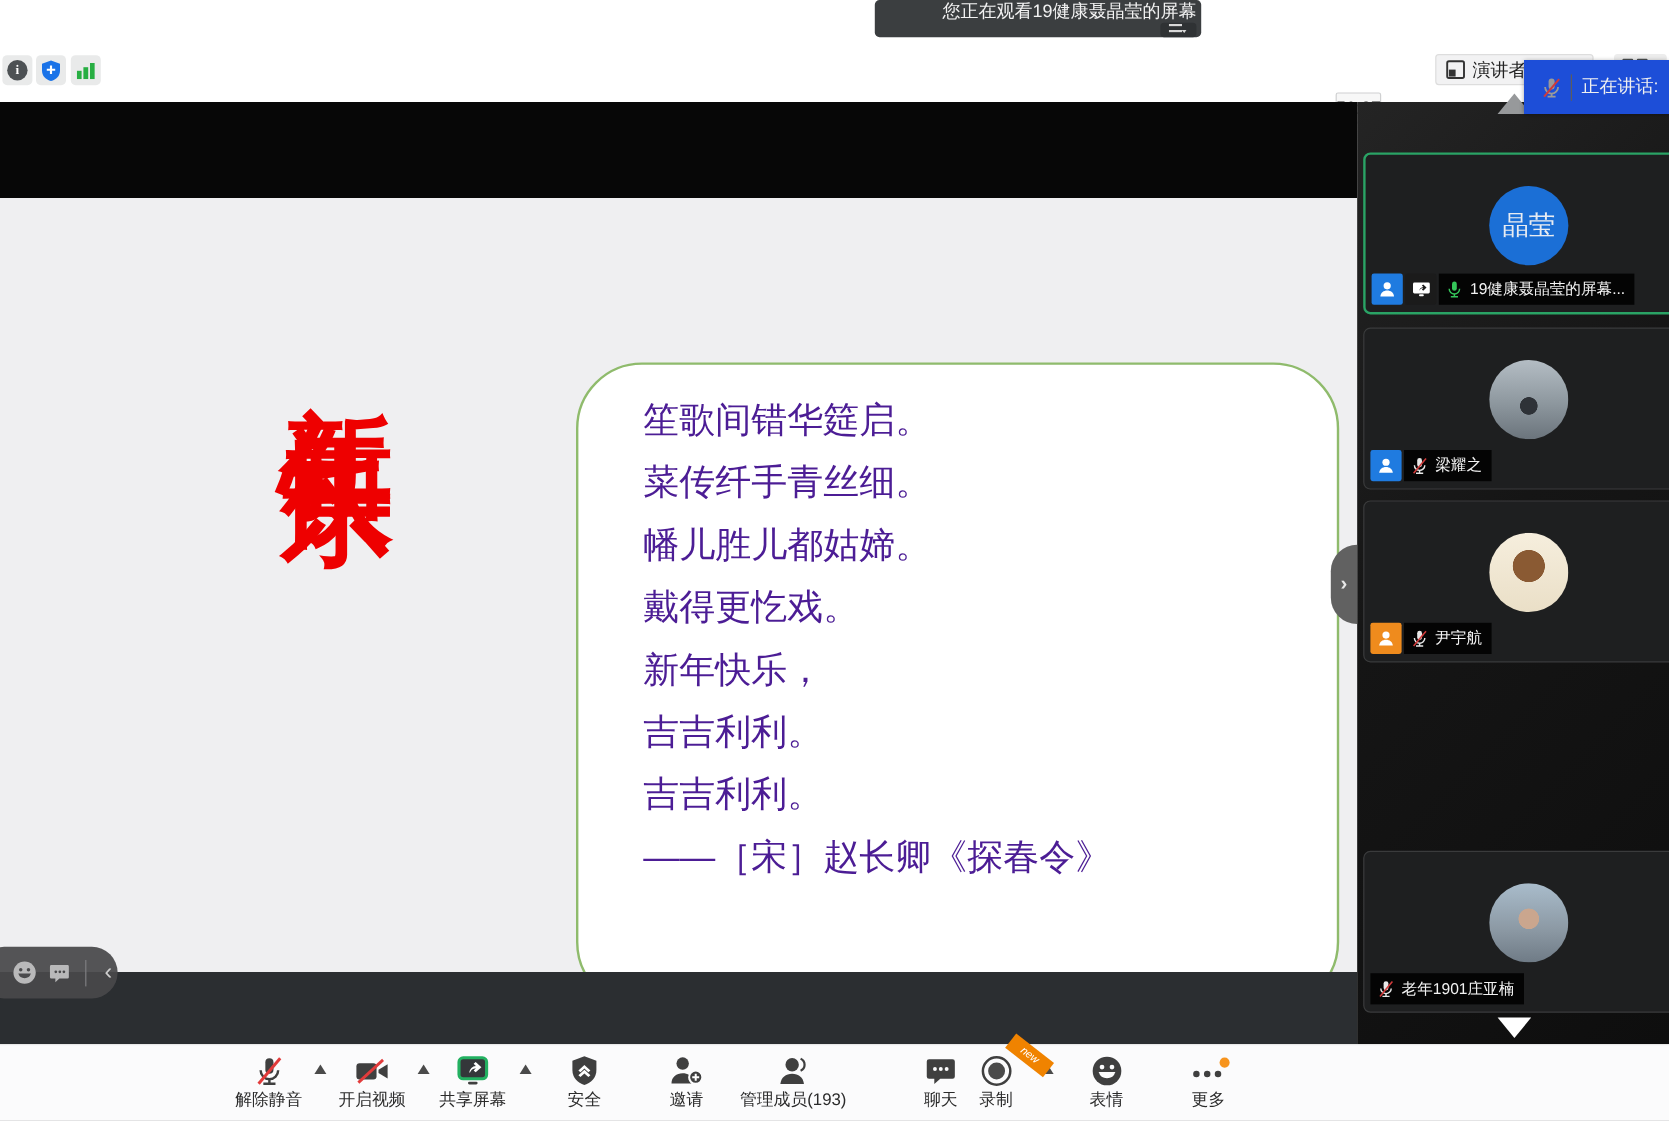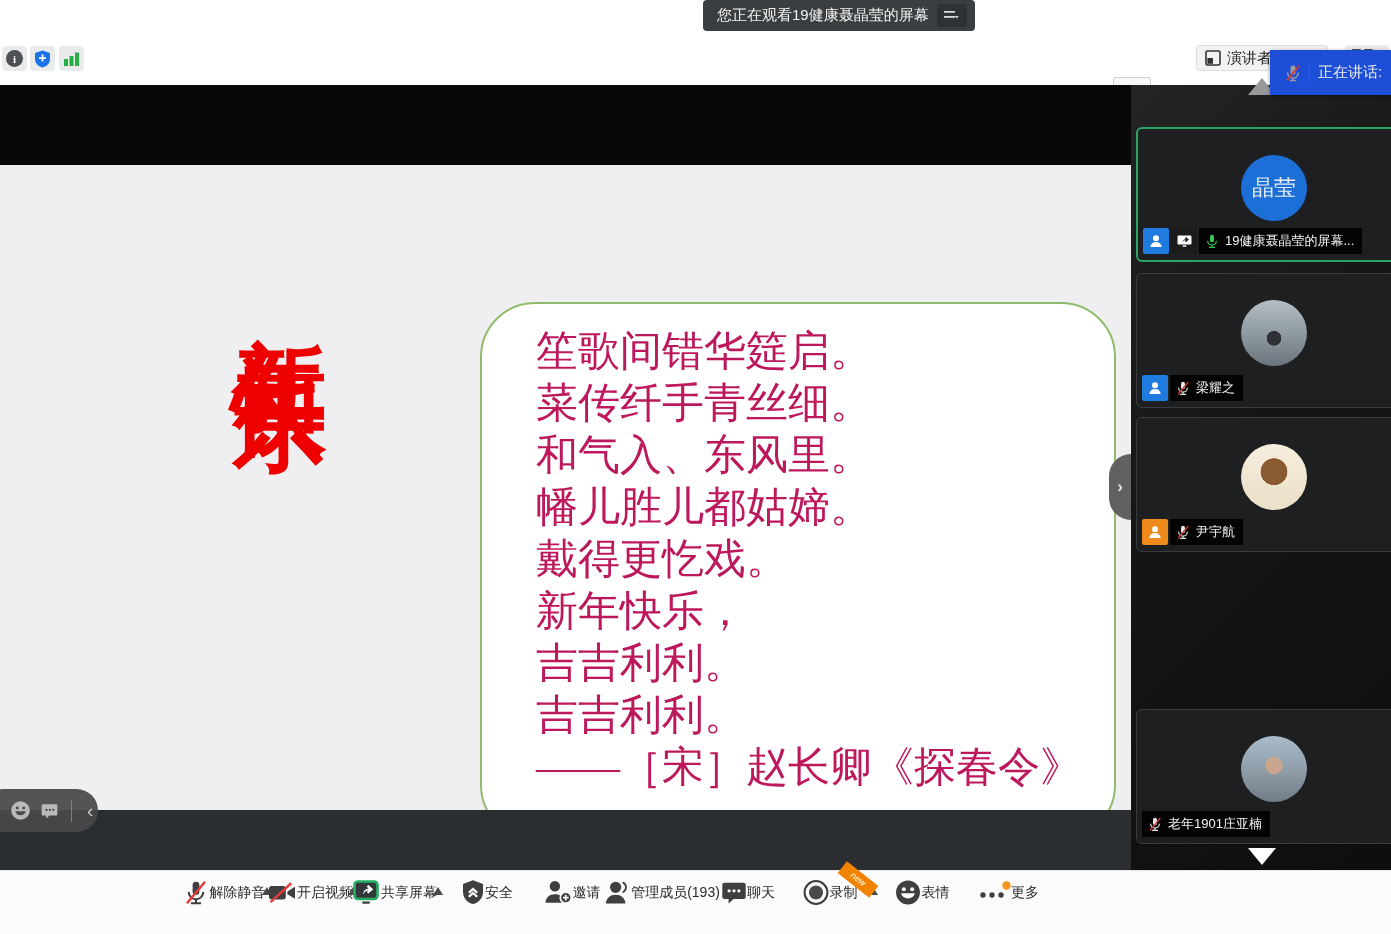--- a/index.html
+++ b/index.html
@@ -2,22 +2,22 @@
 <html><head>
 <meta charset="utf-8">
 <style>
   html,body{margin:0;padding:0;background:#888;}
   *{box-sizing:border-box;}
   .root{position:relative;width:1391px;height:934px;background:#fff;overflow:hidden;
         font-family:"Liberation Sans",sans-serif;}
 
   
   .topbar{position:absolute;left:0;top:0;width:1391px;height:85px;background:#ffffff;}
-  .banner-pill{position:absolute;left:703px;top:0;height:31px;min-width:272px;background:#3b3e40;
-    border-radius:4px;display:flex;align-items:center;padding:0 4px 0 14px;cursor:pointer;}
+  .banner-pill{position:absolute;left:729px;top:0;height:31px;min-width:272px;background:#3b3e40;
+    border-radius:4px;display:flex;align-items:flex-end;padding:0 4px 0 14px;cursor:pointer;flex-direction:column;}
   .banner-text{color:#f2f2f2;font-size:15px;white-space:nowrap;}
   .banner-menu{width:30px;height:23px;margin-left:8px;background:#2f3234;border-radius:3px;
     display:flex;align-items:center;justify-content:center;gap:2px;}
   .chip{position:absolute;top:46px;width:25px;height:25px;background:#e9eaea;border-radius:4px;
     display:flex;align-items:center;justify-content:center;cursor:pointer;}
   .info-glyph{width:17px;height:17px;border-radius:50%;background:#4d5154;color:#fff;font-size:11px;
     font-weight:bold;display:flex;align-items:center;justify-content:center;font-family:"Liberation Serif",serif;}
   .timer{position:absolute;left:1113px;top:45px;width:38px;height:26px;background:#f7f7f7;
     border:1px solid #cfd0d1;border-radius:2px;display:flex;align-items:center;justify-content:center;
     font-size:15px;color:#1a1a1a;margin-top:32px;}
@@ -34,22 +34,22 @@
 
   
   .share{position:absolute;left:0;top:85px;width:1131px;height:785px;background:#070707;}
   .slide{position:absolute;left:0;top:80px;width:1131px;height:645px;background:#efeff1;overflow:hidden;}
   .share-bottom{position:absolute;left:0;top:725px;width:1131px;height:60px;background:#2b2e31;}
   .greeting{position:absolute;left:231px;top:95px;writing-mode:vertical-rl;text-orientation:upright;
     color:#ee0000;font-size:94px;font-weight:bold;letter-spacing:14px;line-height:100px;
     font-family:"DejaVu Serif",serif;}
   .poem-box{position:absolute;left:480px;top:137px;width:636px;height:538px;background:#ffffff;
     border:2px solid #8fbb6c;border-radius:55px;padding:21px 0 0 54px;}
-  .poem-line{color:#be185d;font-size:42px;line-height:52px;white-space:nowrap;
-    font-family:Liberation Serif, serif;}
+  .poem-line{color:#4c1d95;font-size:30px;line-height:52px;white-space:nowrap;
+    font-family:Liberation Sans, sans-serif;}
 
   
   .react-pill{position:absolute;left:-18px;top:789px;width:116px;height:43px;background:rgba(72,72,74,.93);
     border-radius:22px;display:flex;align-items:center;padding-left:28px;gap:9px;z-index:5;}
   .react-pill .pdiv{width:1px;height:22px;background:#7e7e80;margin-left:3px;}
   .pill-chevron{color:#cfcfcf;font-size:19px;line-height:1;margin-left:6px;cursor:pointer;}
 
   
   .handle{position:absolute;left:1109px;top:454px;width:22px;height:66px;background:#616161;
     border-radius:40px 0 0 40px;display:flex;align-items:center;justify-content:center;cursor:pointer;z-index:5;}
@@ -81,21 +81,21 @@
   .badge{width:26px;height:26px;display:flex;align-items:center;justify-content:center;border-radius:2px;}
   .badge.blue{background:#1f7be0;}
   .badge.orange{background:#ef8b1d;}
   .badge.dark{background:#1b1b1b;}
   .name-sec{background:rgba(0,0,0,.85);display:flex;align-items:center;gap:5px;padding:0 8px 0 5px;}
   .p-name{color:#f2f2f2;font-size:13px;white-space:nowrap;max-width:158px;overflow:hidden;text-overflow:ellipsis;}
 
   
   .toolbar{position:absolute;left:0;top:870px;width:1391px;height:64px;background:#fbfbfc;
     border-top:1px solid #e8e8e8;}
-  .tool-btn{position:absolute;top:6px;transform:translateX(-50%);display:flex;
+  .tool-btn{position:absolute;top:6px;transform:translateX(-50%);display:flex;flex-direction:column;
     align-items:center;cursor:pointer;}
   .tool-icon{height:29px;display:flex;align-items:flex-end;justify-content:center;}
   .tool-label{font-size:14px;color:#2b2b2b;margin-top:2px;white-space:nowrap;}
   .caret{position:absolute;top:16px;width:0;height:0;cursor:pointer;
     border-left:5px solid transparent;border-right:5px solid transparent;border-bottom:8px solid #4a4a4a;}
   .new-ribbon{position:absolute;left:838px;top:872px;width:40px;height:15px;background:#f08300;
     color:#fff;font-size:9px;font-style:italic;text-align:center;line-height:15px;
     transform:rotate(38deg);z-index:3;}
 </style>
 </head>
@@ -159,21 +159,20 @@
       <span class="speaking-text">正在讲话:</span>
     </div>
   </div>
 
   <div class="share">
     <div class="slide">
       <div class="greeting">新年快乐</div>
       <div class="poem-box">
         <div class="poem-line">笙歌间错华筵启。</div>
         <div class="poem-line">菜传纤手青丝细。</div>
-        <div class="poem-line">和气入、东风里。</div>
         <div class="poem-line">幡儿胜儿都姑媂。</div>
         <div class="poem-line">戴得更忔戏。</div>
         <div class="poem-line">新年快乐，</div>
         <div class="poem-line">吉吉利利。</div>
         <div class="poem-line">吉吉利利。</div>
         <div class="poem-line">——［宋］赵长卿《探春令》</div>
       </div>
     </div>
     <div class="share-bottom"></div>
   </div>
@@ -363,21 +362,21 @@
       <span class="tool-icon">
         <svg width="29" height="27" viewBox="0 0 28 26">
           <path d="M19.8 3.2a5.2 5.2 0 0 1 0 9.6" fill="none" stroke="#3f3f3f" stroke-width="1.8"></path>
           <circle cx="13" cy="8" r="5.4" fill="#3f3f3f"></circle>
           <path d="M3.5 23.5c.6-5.4 4.4-8.3 9.5-8.3s8.9 2.9 9.5 8.3z" fill="#3f3f3f"></path>
         </svg>
       </span>
       <span class="tool-label">管理成员(193)</span>
     </div>
 
-    <div class="tool-btn" style="left:748px;">
+    <div class="tool-btn" style="left:784px;">
       <span class="tool-icon">
         <svg width="26" height="26" viewBox="0 0 24 24">
           <path d="M3 2.5h18A1.8 1.8 0 0 1 22.8 4.3v11.4a1.8 1.8 0 0 1-1.8 1.8h-9.4L7 21.6v-4.1H3a1.8 1.8 0 0 1-1.8-1.8V4.3A1.8 1.8 0 0 1 3 2.5z" fill="#3f3f3f"></path>
           <circle cx="7.5" cy="10" r="1.5" fill="#fbfbfc"></circle>
           <circle cx="12" cy="10" r="1.5" fill="#fbfbfc"></circle>
           <circle cx="16.5" cy="10" r="1.5" fill="#fbfbfc"></circle>
         </svg>
       </span>
       <span class="tool-label">聊天</span>
     </div>

